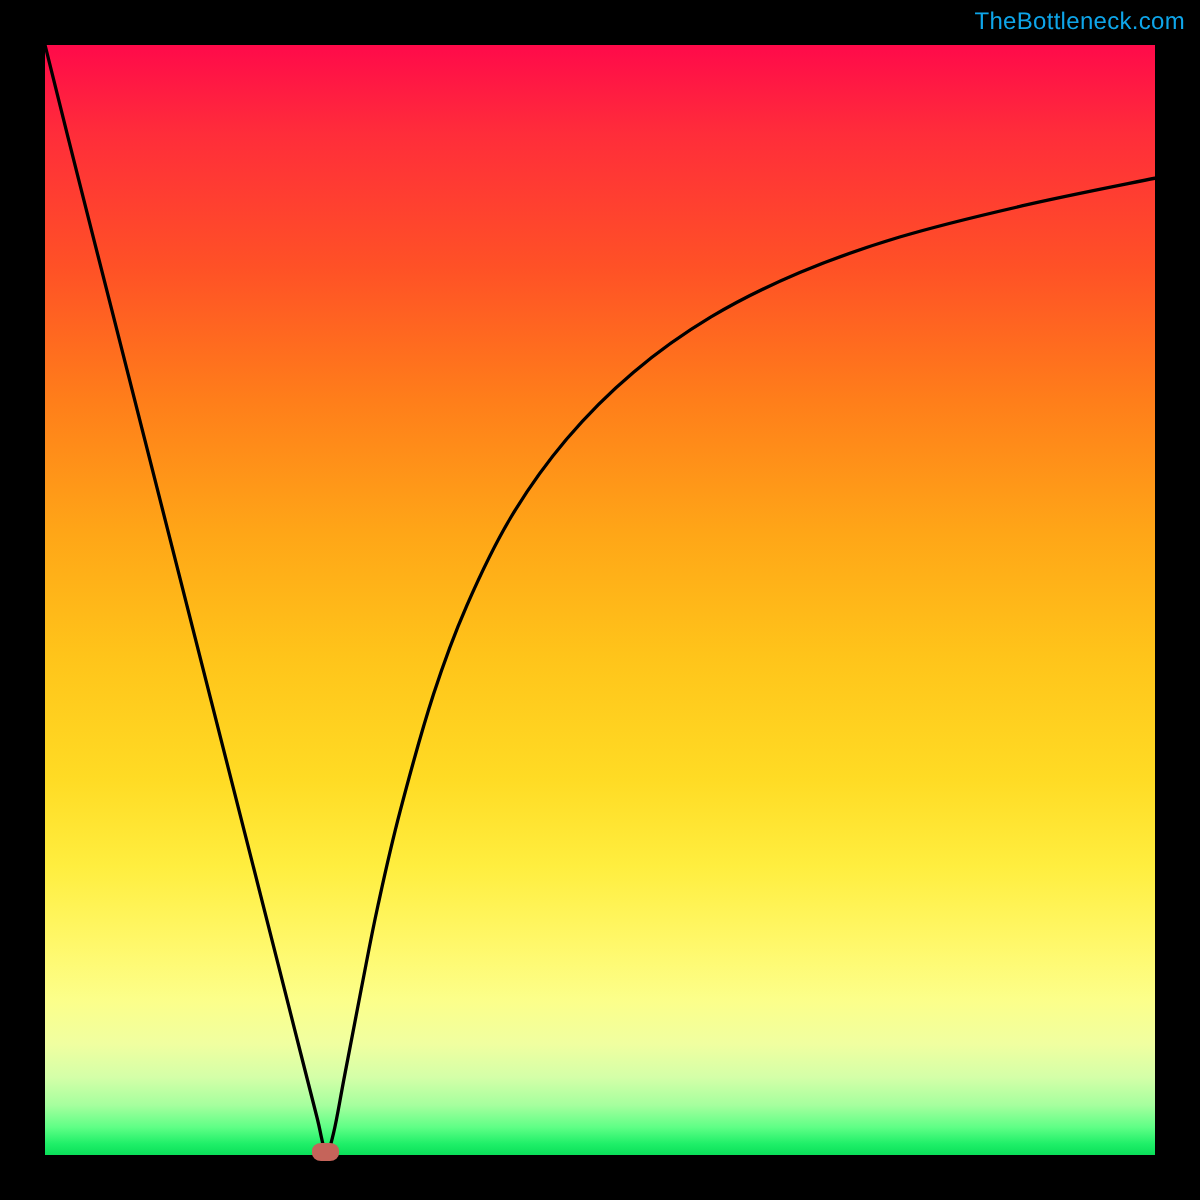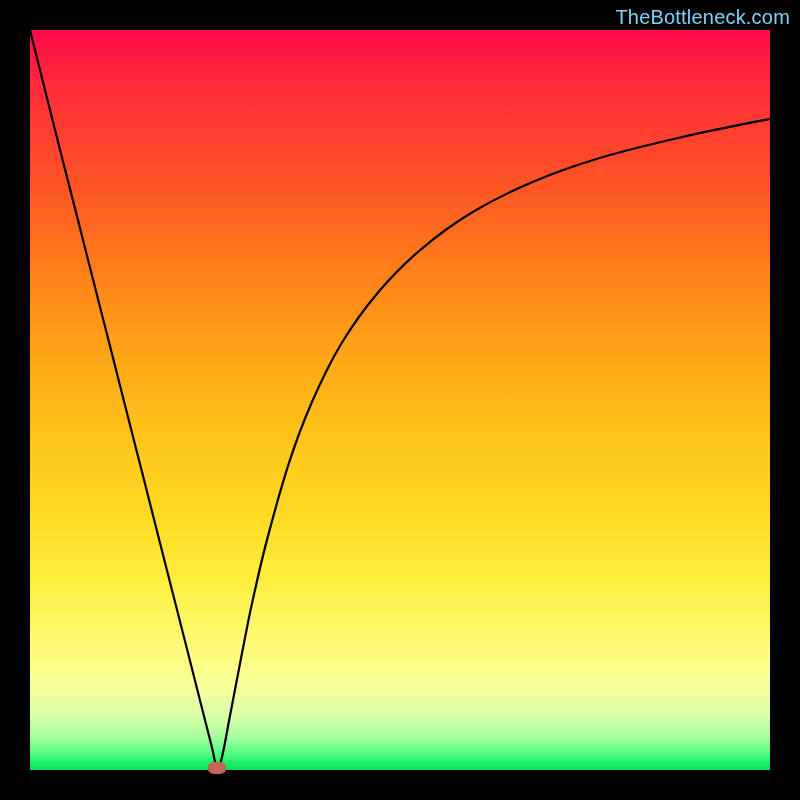--- a/index.html
+++ b/index.html
@@ -58,22 +58,22 @@
     background: #c5645a;
     border-radius: 6px / 5px;
     transform: translate(-50%, -50%);
     left: 187px;
     top: 734px;
   }
   .watermark {
     position: absolute;
     top: 6px;
     right: 10px;
-    color: #7dd3fc;
-    font-size: 20px;
+    color: #0ea5e9;
+    font-size: 16px;
     font-weight: 500;
     letter-spacing: 0.2px;
     user-select: none;
   }
 </style>
 </head>
 <body>
 
 <div class="frame">
 

